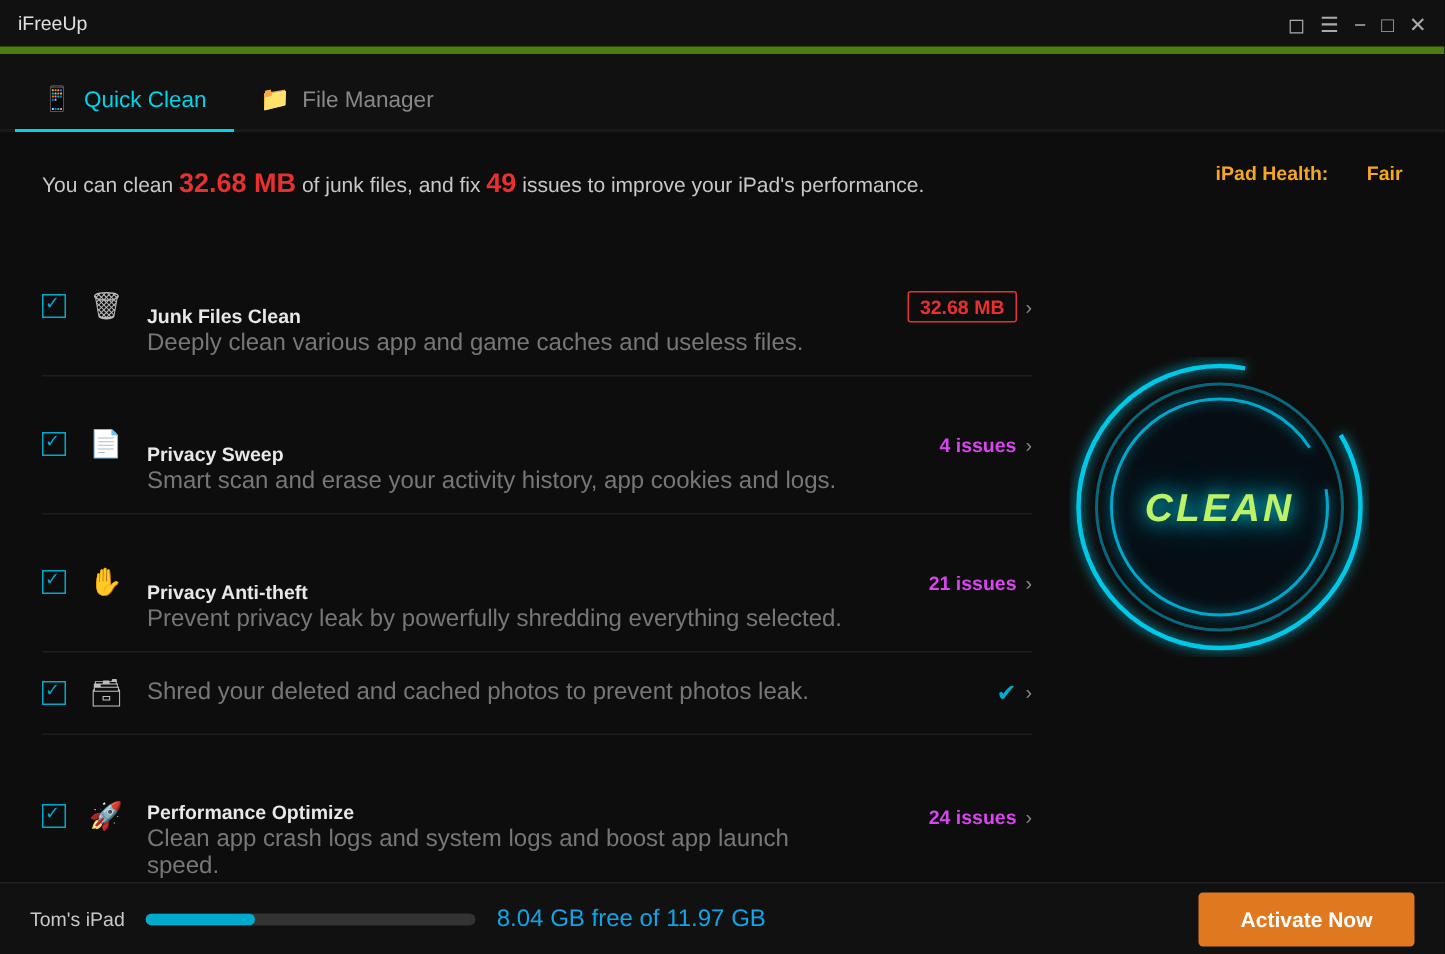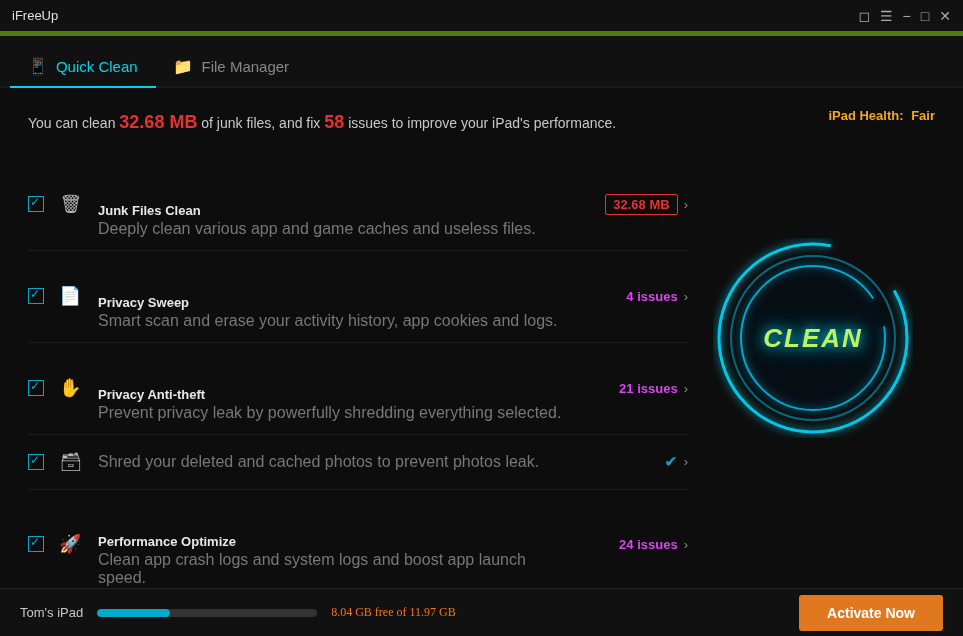--- a/index.html
+++ b/index.html
@@ -257,24 +257,23 @@
       background: #333;
       border-radius: 4px;
       overflow: hidden;
     }
     #storage-bar-fill {
       height: 100%;
       background: #00aacc;
       border-radius: 4px;
     }
     #storage-text {
-      font-size: 12px;
-      color: #f97316;
+      font-size: 16px;
+      color: #0ea5e9;
       white-space: nowrap;
-      font-family: Liberation Serif, serif;
     }
     #activate-btn {
       margin-left: auto;
       background: #e07820;
       color: #fff;
       font-size: 14px;
       font-weight: 700;
       border: none;
       padding: 10px 28px;
       cursor: pointer;
@@ -303,25 +302,25 @@
   <div class="nav-tab">
     <span class="nav-tab-icon">📁</span>
     <span>File Manager</span>
   </div>
 </div>
 
 <div id="main-content">
 
   <div id="ipad-health">
     <span>iPad Health:</span>
-    <span style="color:#f5a623;font-weight:600;margin-left:4px;">Fair</span>
+    <span style="color:#f5a623;font-weight:600;margin-left:22px;">Fair</span>
   </div>
 
   <div id="summary-text">
-    <span>You can clean </span><span class="highlight-red">32.68 MB</span><span> of junk files, and fix </span><span class="highlight-red-num">58</span><span> issues to improve your iPad's performance.</span>
+    <span>You can clean </span><span class="highlight-red">32.68 MB</span><span> of junk files, and fix </span><span class="highlight-red-num">49</span><span> issues to improve your iPad's performance.</span>
   </div>
 
   <div id="items-list">
 
     <div class="item-row">
       <div class="item-checkbox checked"></div>
       <div class="item-icon">🗑</div>
       <div class="item-text">
         <div class="item-title">Junk Files Clean</div>
         <div class="item-desc">Deeply clean various app and game caches and useless files.</div>

